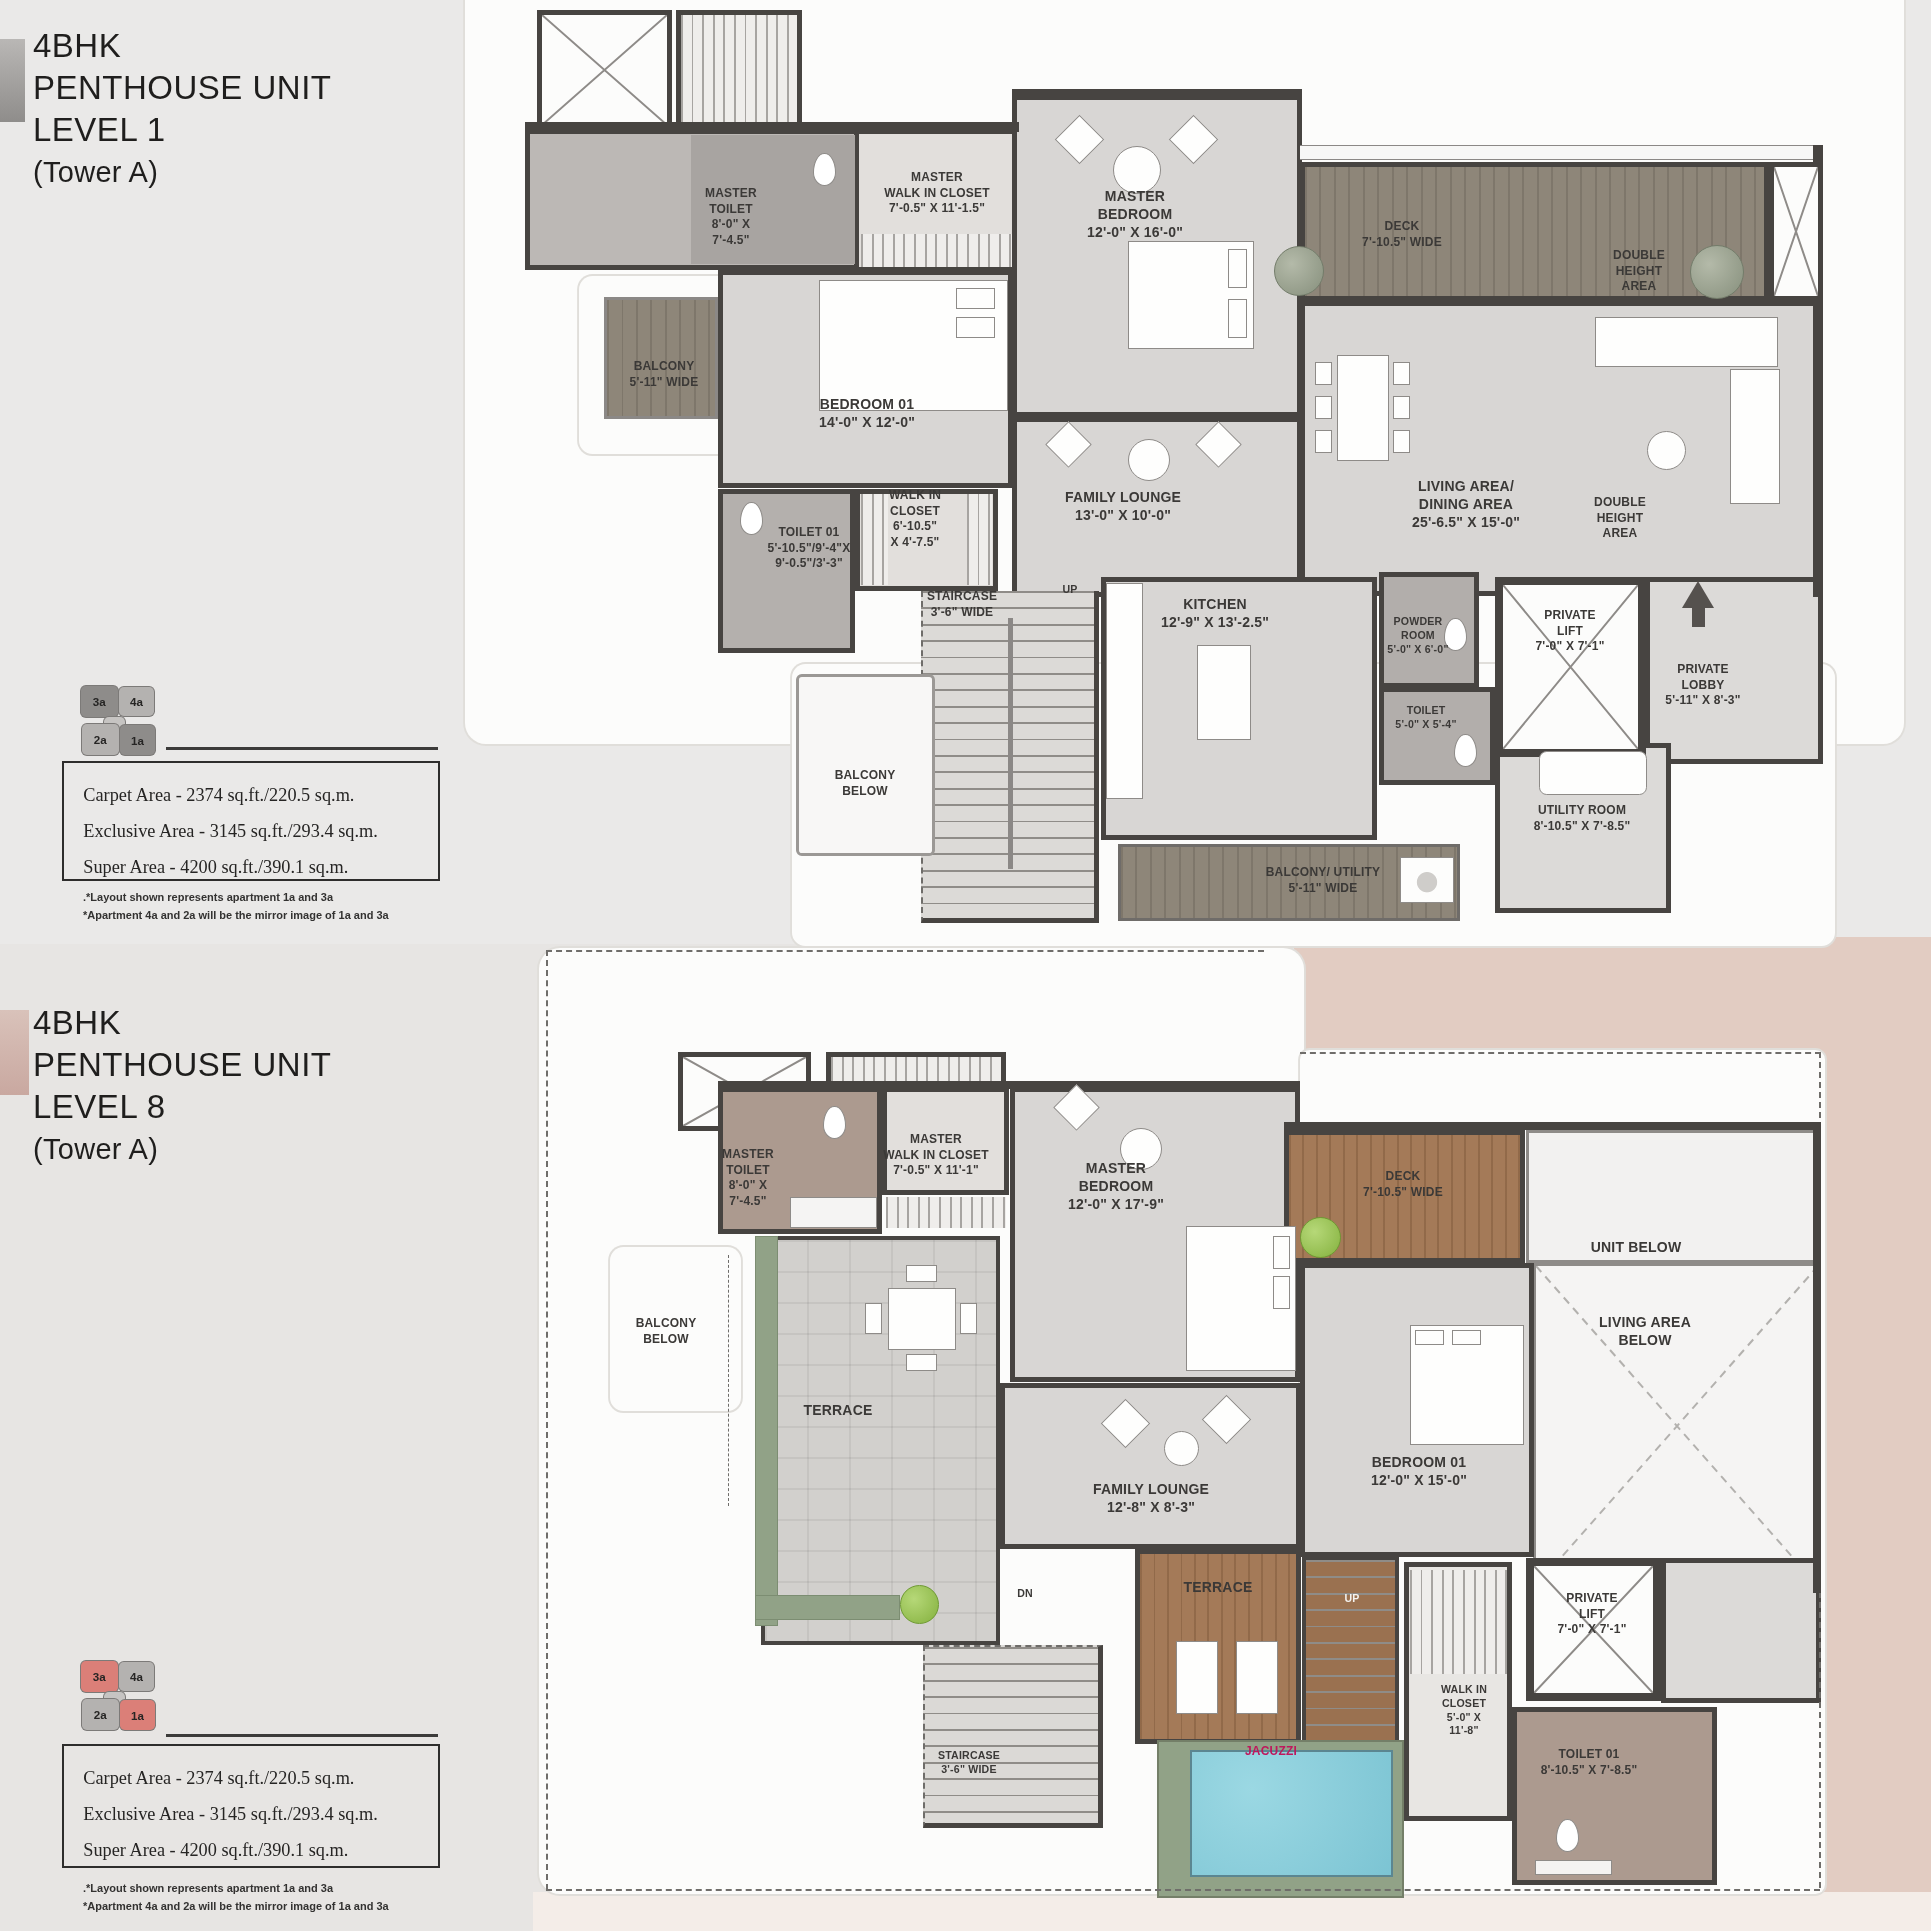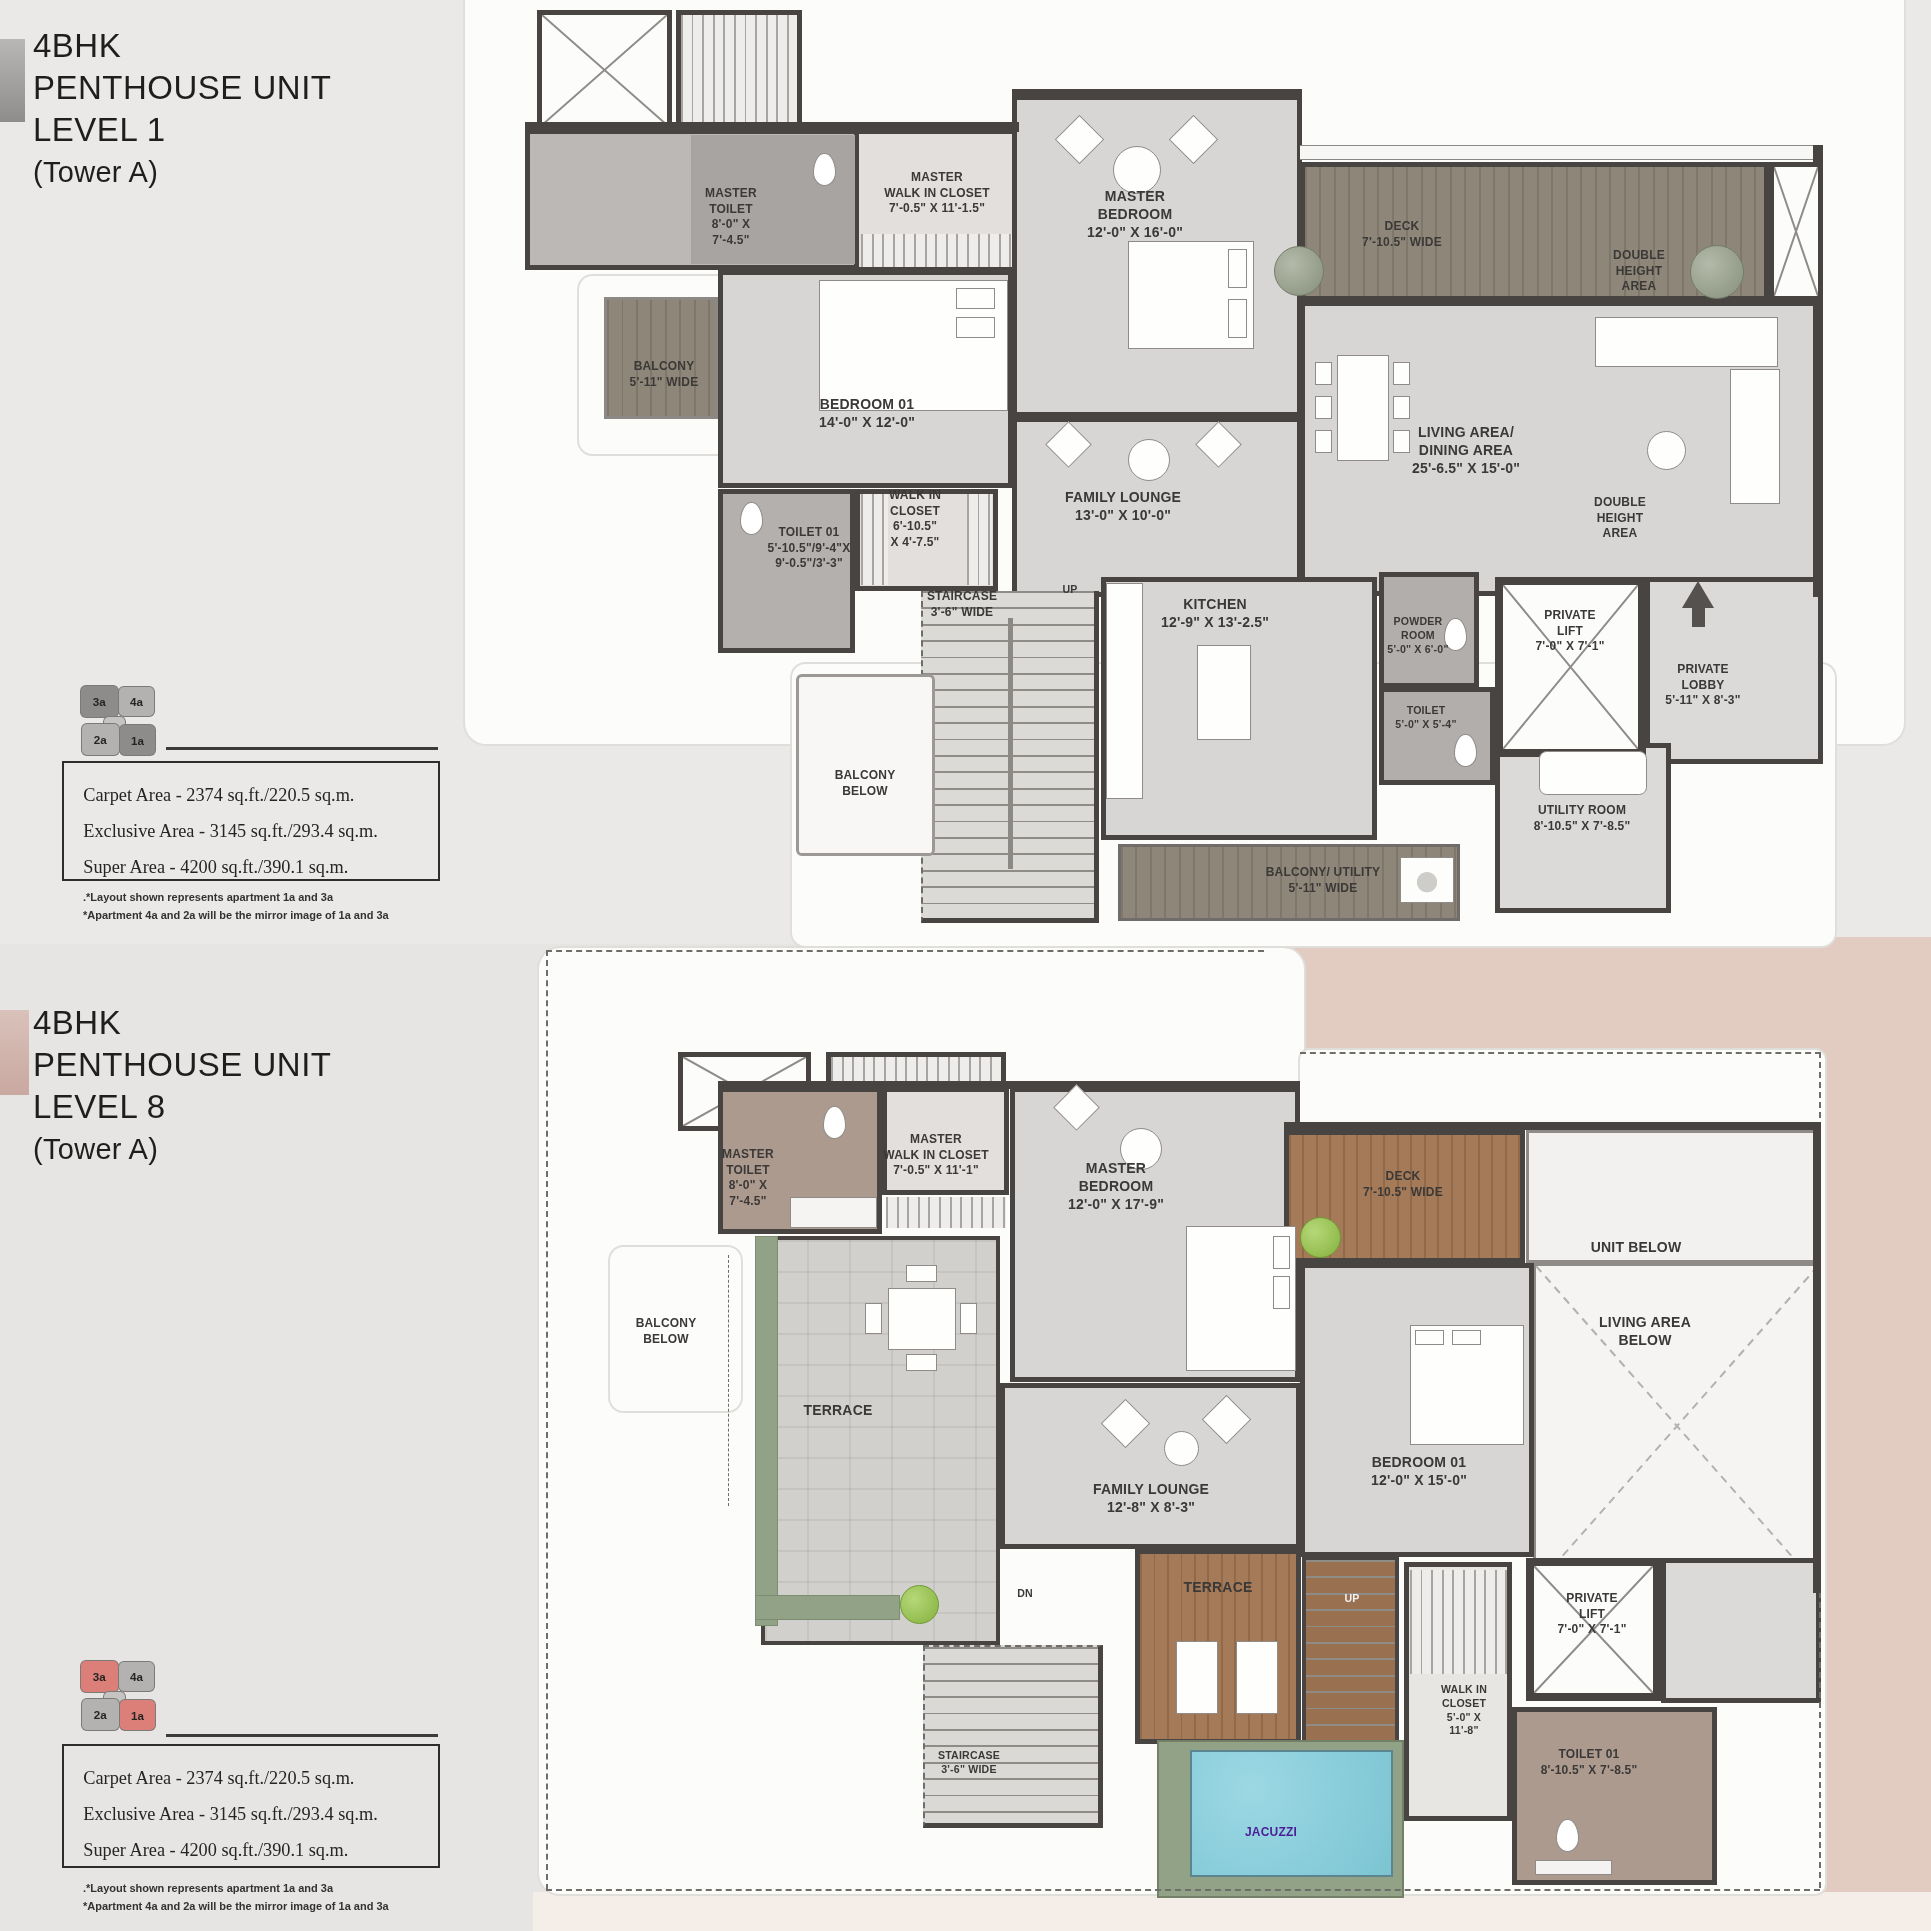--- a/index.html
+++ b/index.html
@@ -188,21 +188,21 @@
     <div class="rlabel sm" style="left:731px;top:217px;">MASTER<br>TOILET<br>8'-0" X<br>7'-4.5"</div>
     <div class="rlabel sm" style="left:937px;top:193px;">MASTER<br>WALK IN CLOSET<br>7'-0.5" X 11'-1.5"</div>
     <div class="rlabel" style="left:1135px;top:214px;">MASTER<br>BEDROOM<br>12'-0" X 16'-0"</div>
     <div class="rlabel sm" style="left:1402px;top:235px;">DECK<br>7'-10.5" WIDE</div>
     <div class="rlabel sm" style="left:1639px;top:271px;">DOUBLE<br>HEIGHT<br>AREA</div>
     <div class="rlabel sm" style="left:664px;top:375px;">BALCONY<br>5'-11" WIDE</div>
     <div class="rlabel" style="left:867px;top:413px;">BEDROOM 01<br>14'-0" X 12'-0"</div>
     <div class="rlabel sm" style="left:809px;top:548px;">TOILET 01<br>5'-10.5"/9'-4"X<br>9'-0.5"/3'-3"</div>
     <div class="rlabel sm" style="left:915px;top:519px;">WALK IN<br>CLOSET<br>6'-10.5"<br>X 4'-7.5"</div>
     <div class="rlabel" style="left:1123px;top:506px;">FAMILY LOUNGE<br>13'-0" X 10'-0"</div>
-    <div class="rlabel" style="left:1466px;top:450px;">LIVING AREA/<br>DINING AREA<br>25'-6.5" X 15'-0"</div>
+    <div class="rlabel" style="left:1466px;top:504px;">LIVING AREA/<br>DINING AREA<br>25'-6.5" X 15'-0"</div>
     <div class="rlabel sm" style="left:1620px;top:518px;">DOUBLE<br>HEIGHT<br>AREA</div>
     <div class="rlabel sm" style="left:962px;top:605px;">STAIRCASE<br>3'-6" WIDE</div>
     <div class="rlabel xs" style="left:1070px;top:590px;">UP</div>
     <div class="rlabel" style="left:1215px;top:613px;">KITCHEN<br>12'-9" X 13'-2.5"</div>
     <div class="rlabel xs" style="left:1418px;top:636px;">POWDER<br>ROOM<br>5'-0" X 6'-0"</div>
     <div class="rlabel xs" style="left:1426px;top:718px;">TOILET<br>5'-0" X 5'-4"</div>
     <div class="rlabel sm" style="left:1570px;top:631px;">PRIVATE<br>LIFT<br>7'-0" X 7'-1"</div>
     <div class="rlabel sm" style="left:1703px;top:685px;">PRIVATE<br>LOBBY<br>5'-11" X 8'-3"</div>
     <div class="rlabel sm" style="left:1582px;top:819px;">UTILITY ROOM<br>8'-10.5" X 7'-8.5"</div>
     <div class="rlabel sm" style="left:865px;top:784px;">BALCONY<br>BELOW</div>
@@ -342,17 +342,17 @@
     <div class="rlabel" style="left:838px;top:1410px;">TERRACE</div>
     <div class="rlabel" style="left:1151px;top:1498px;">FAMILY LOUNGE<br>12'-8" X 8'-3"</div>
     <div class="rlabel" style="left:1419px;top:1471px;">BEDROOM 01<br>12'-0" X 15'-0"</div>
     <div class="rlabel" style="left:1218px;top:1587px;">TERRACE</div>
     <div class="rlabel xs" style="left:1025px;top:1594px;">DN</div>
     <div class="rlabel xs" style="left:1352px;top:1599px;color:#f4f2ef;">UP</div>
     <div class="rlabel xs" style="left:969px;top:1763px;">STAIRCASE<br>3'-6" WIDE</div>
     <div class="rlabel xs" style="left:1464px;top:1711px;">WALK IN<br>CLOSET<br>5'-0" X<br>11'-8"</div>
     <div class="rlabel sm" style="left:1589px;top:1763px;">TOILET 01<br>8'-10.5" X 7'-8.5"</div>
     <div class="rlabel sm" style="left:1592px;top:1614px;">PRIVATE<br>LIFT<br>7'-0" X 7'-1"</div>
-    <div class="rlabel sm" style="left:1271px;top:1833px;color:#4c1d95;">JACUZZI</div>
+    <div class="rlabel sm" style="left:1271px;top:1752px;color:#be185d;">JACUZZI</div>
   </div>
 
 </div>
 
 
 </body></html>

